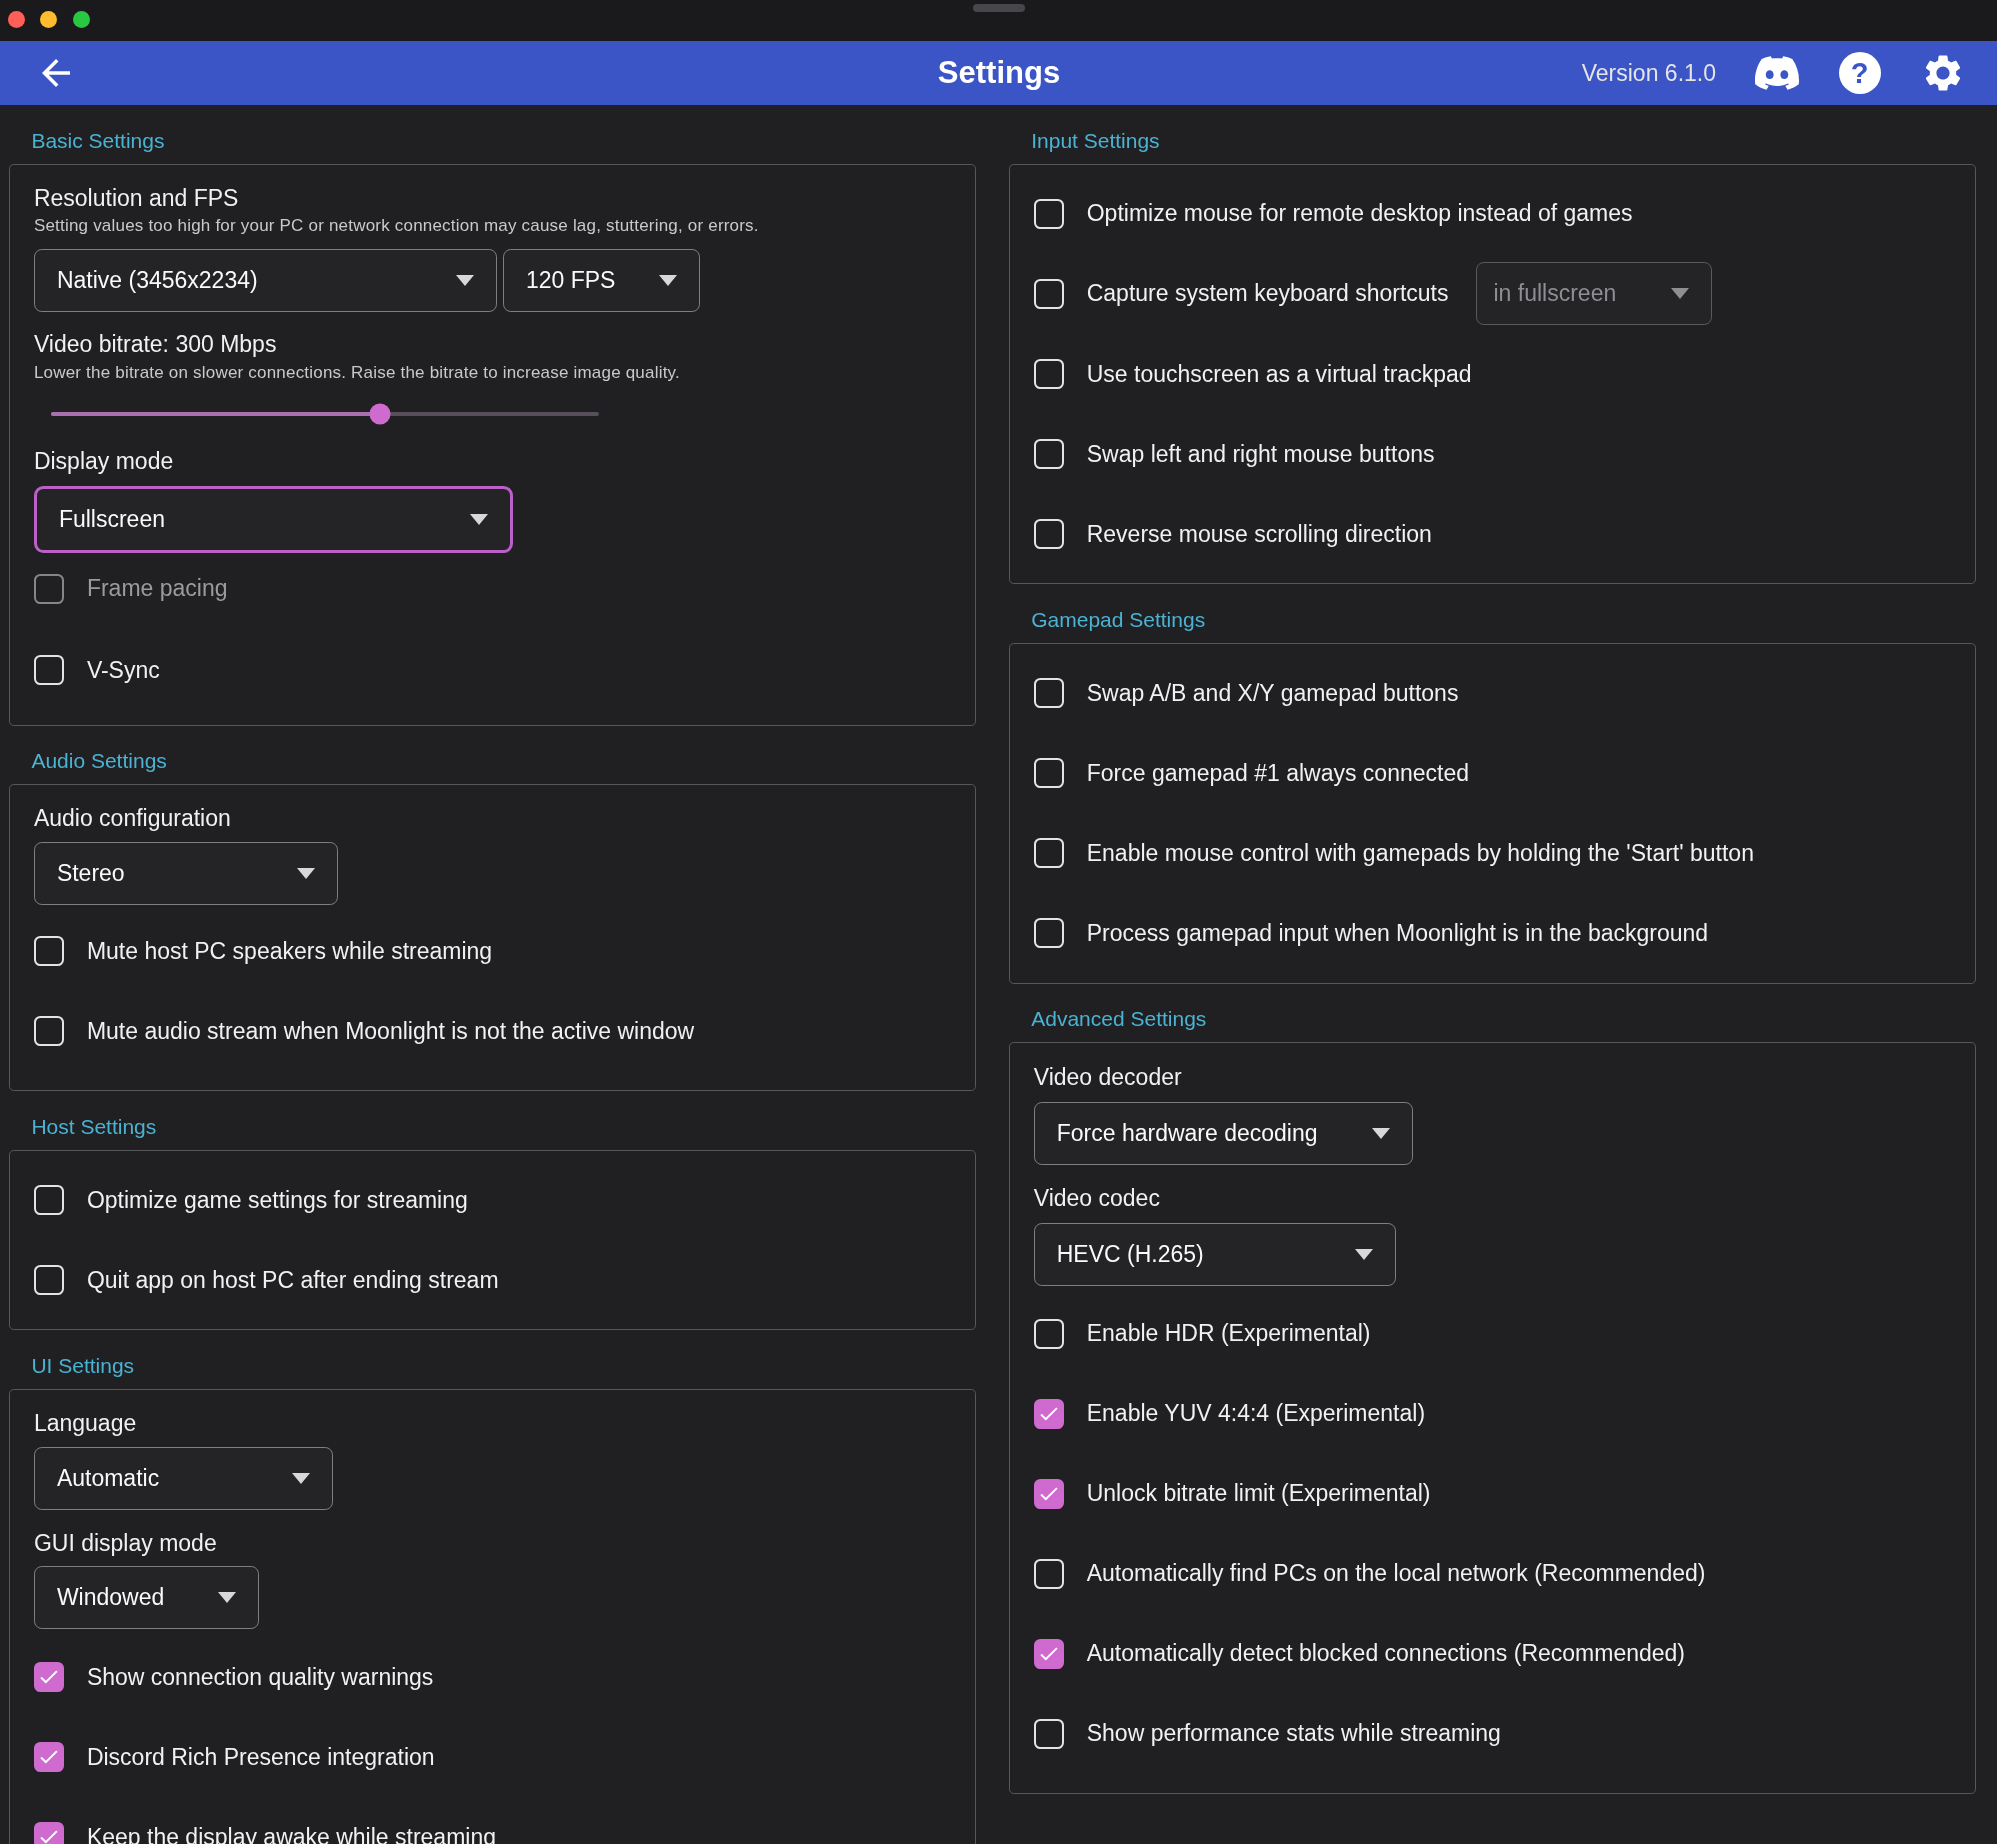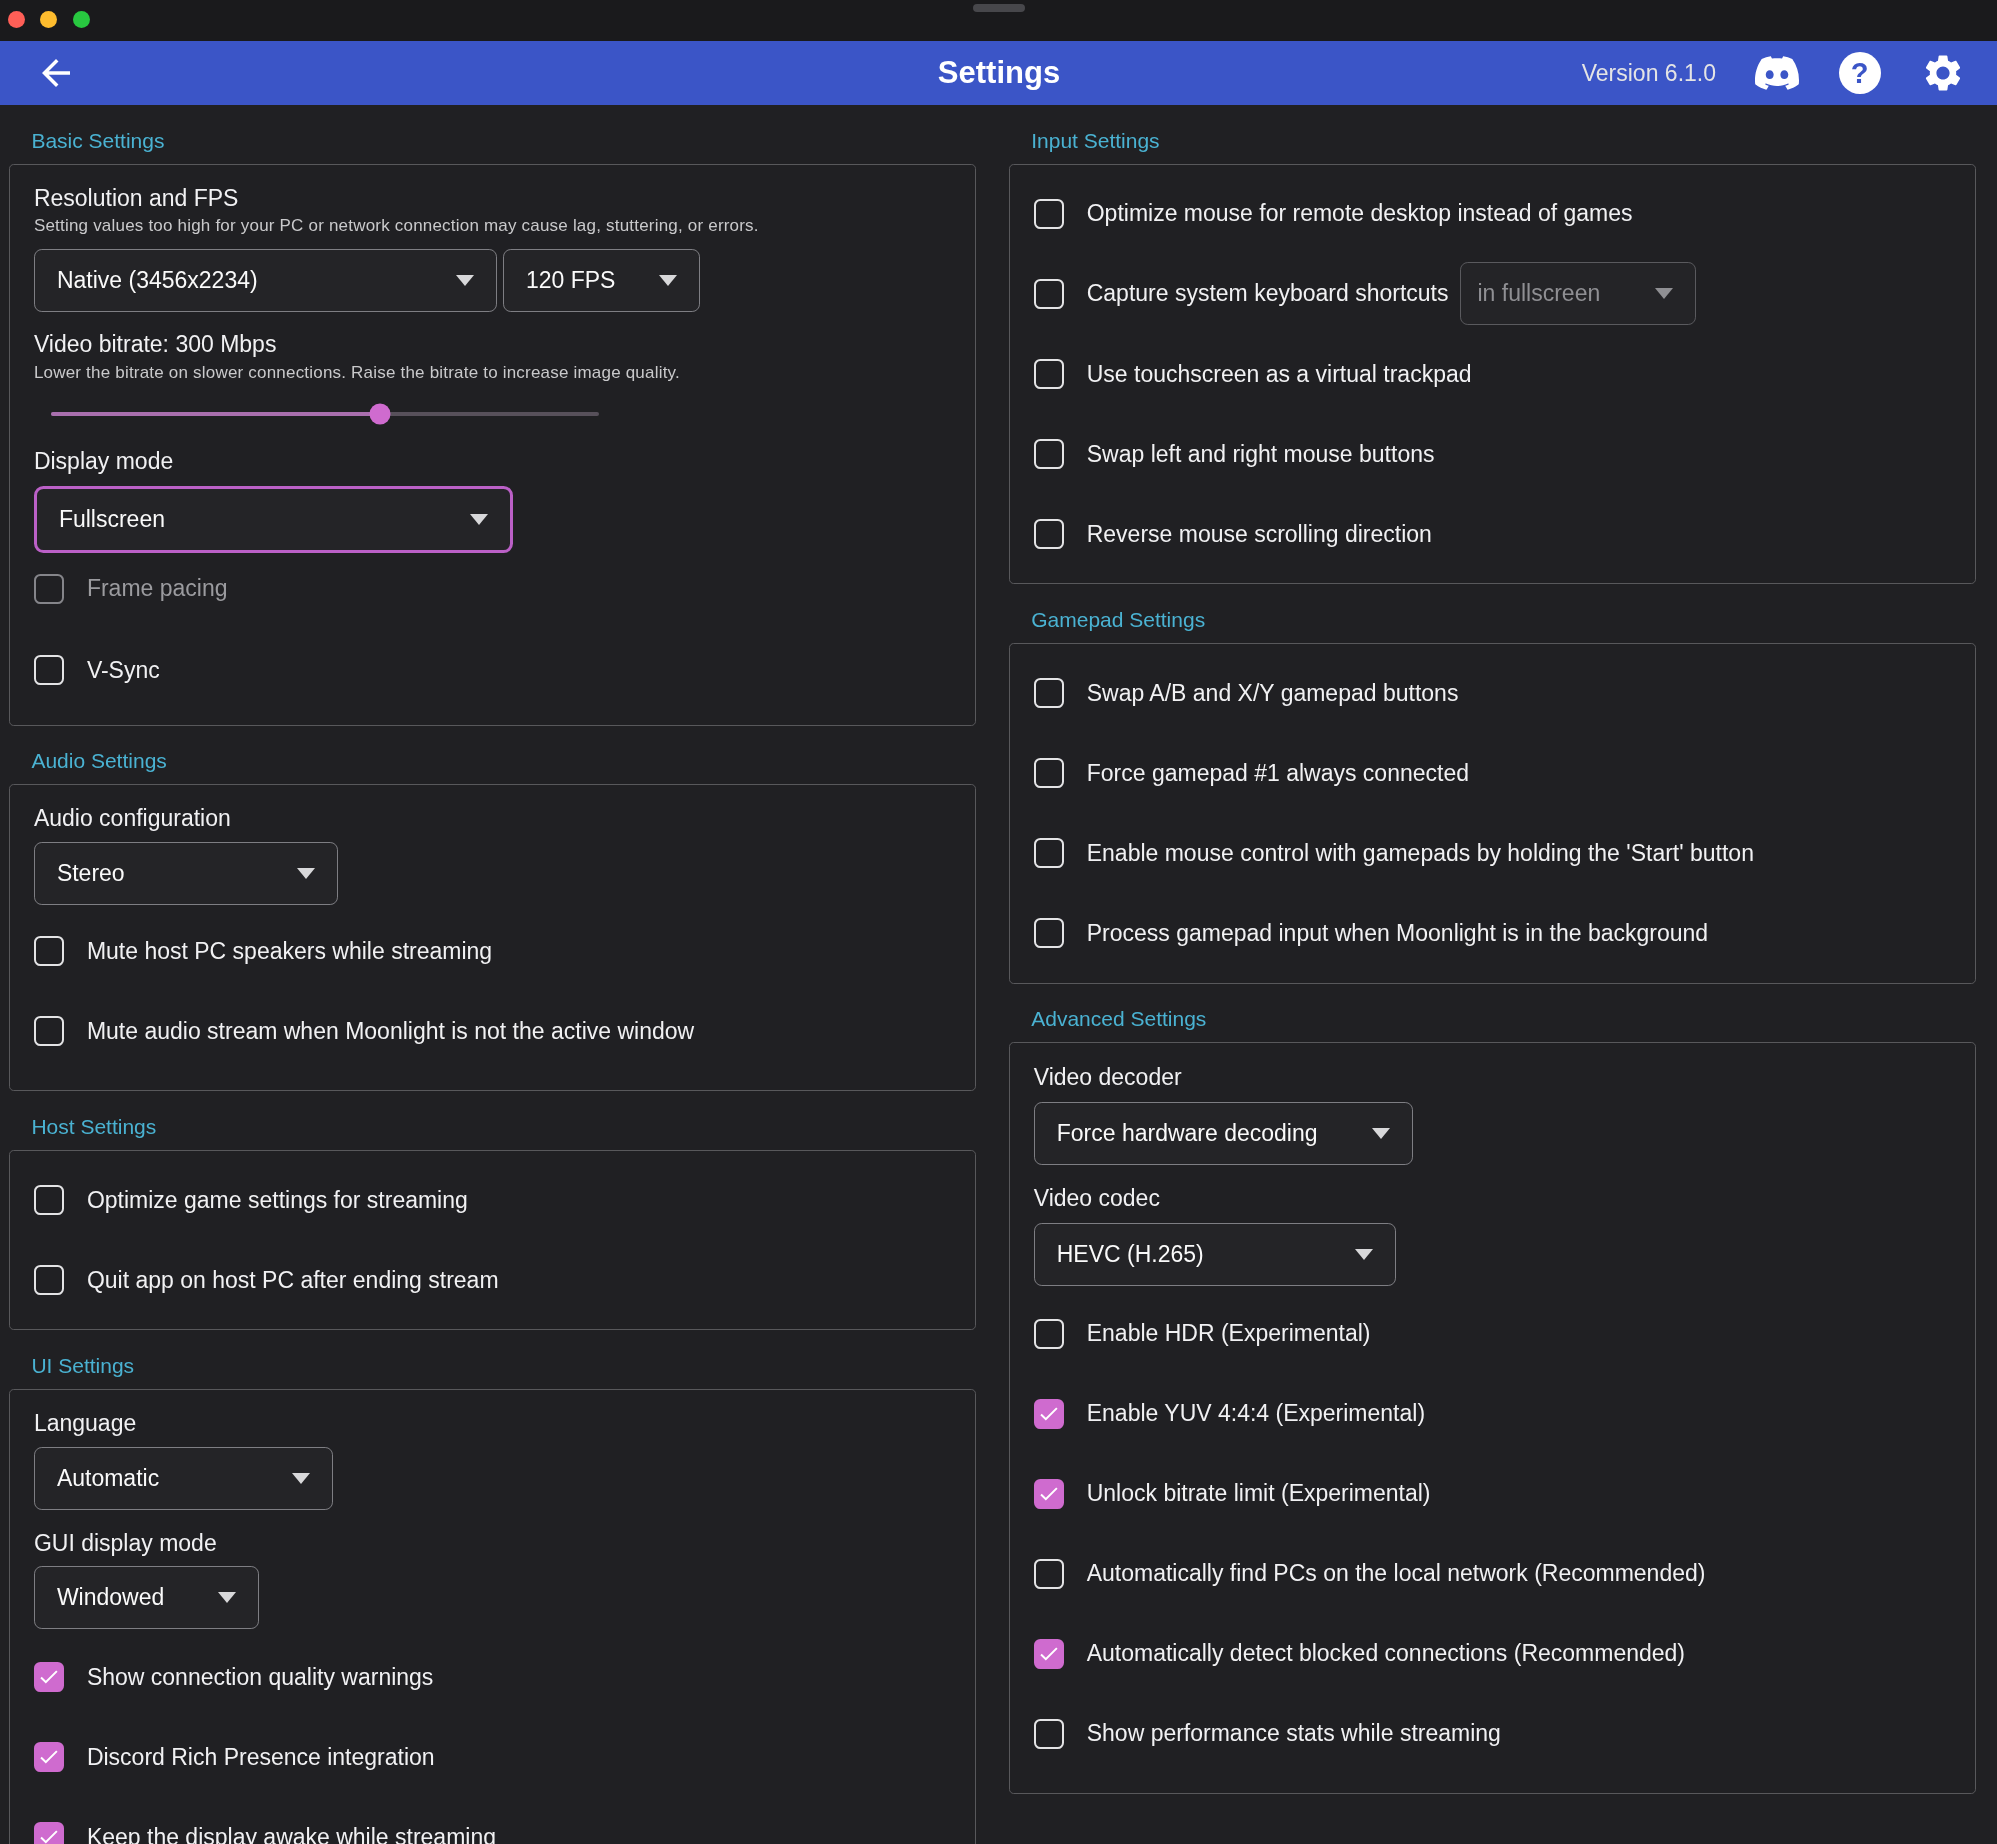--- a/index.html
+++ b/index.html
@@ -64,21 +64,21 @@
   .check-row.row-basic { padding:20.3px 0; }
   .check-row.row-combo { padding:8.6px 0; }
   .checkbox { flex:0 0 auto; width:30px; height:30px; border:2.7px solid #e3e3e5;
               border-radius:6.3px; margin-right:23px; display:flex; align-items:center; justify-content:center; }
   .checkbox svg { visibility:hidden; width:23.5px; height:23.5px; }
   .check-row.checked .checkbox { background:#cf6bcf; border-color:#cf6bcf; }
   .check-row.checked .checkbox svg { visibility:visible; }
   .check-row.disabled .checkbox { border-color:#85858a; }
   .check-row.disabled .check-label { color:#9b9b9f; }
   .check-label { font-size:23px; }
-  .inline-combo { margin-left:12px;padding-left:16px; }
+  .inline-combo { margin-left:28px;padding-left:16px; }
 </style>
 </head>
 <body>
 
 <div class="titlebar">
   <div class="traffic">
     <span class="light red"></span>
     <span class="light yellow"></span>
     <span class="light green"></span>
   </div>

